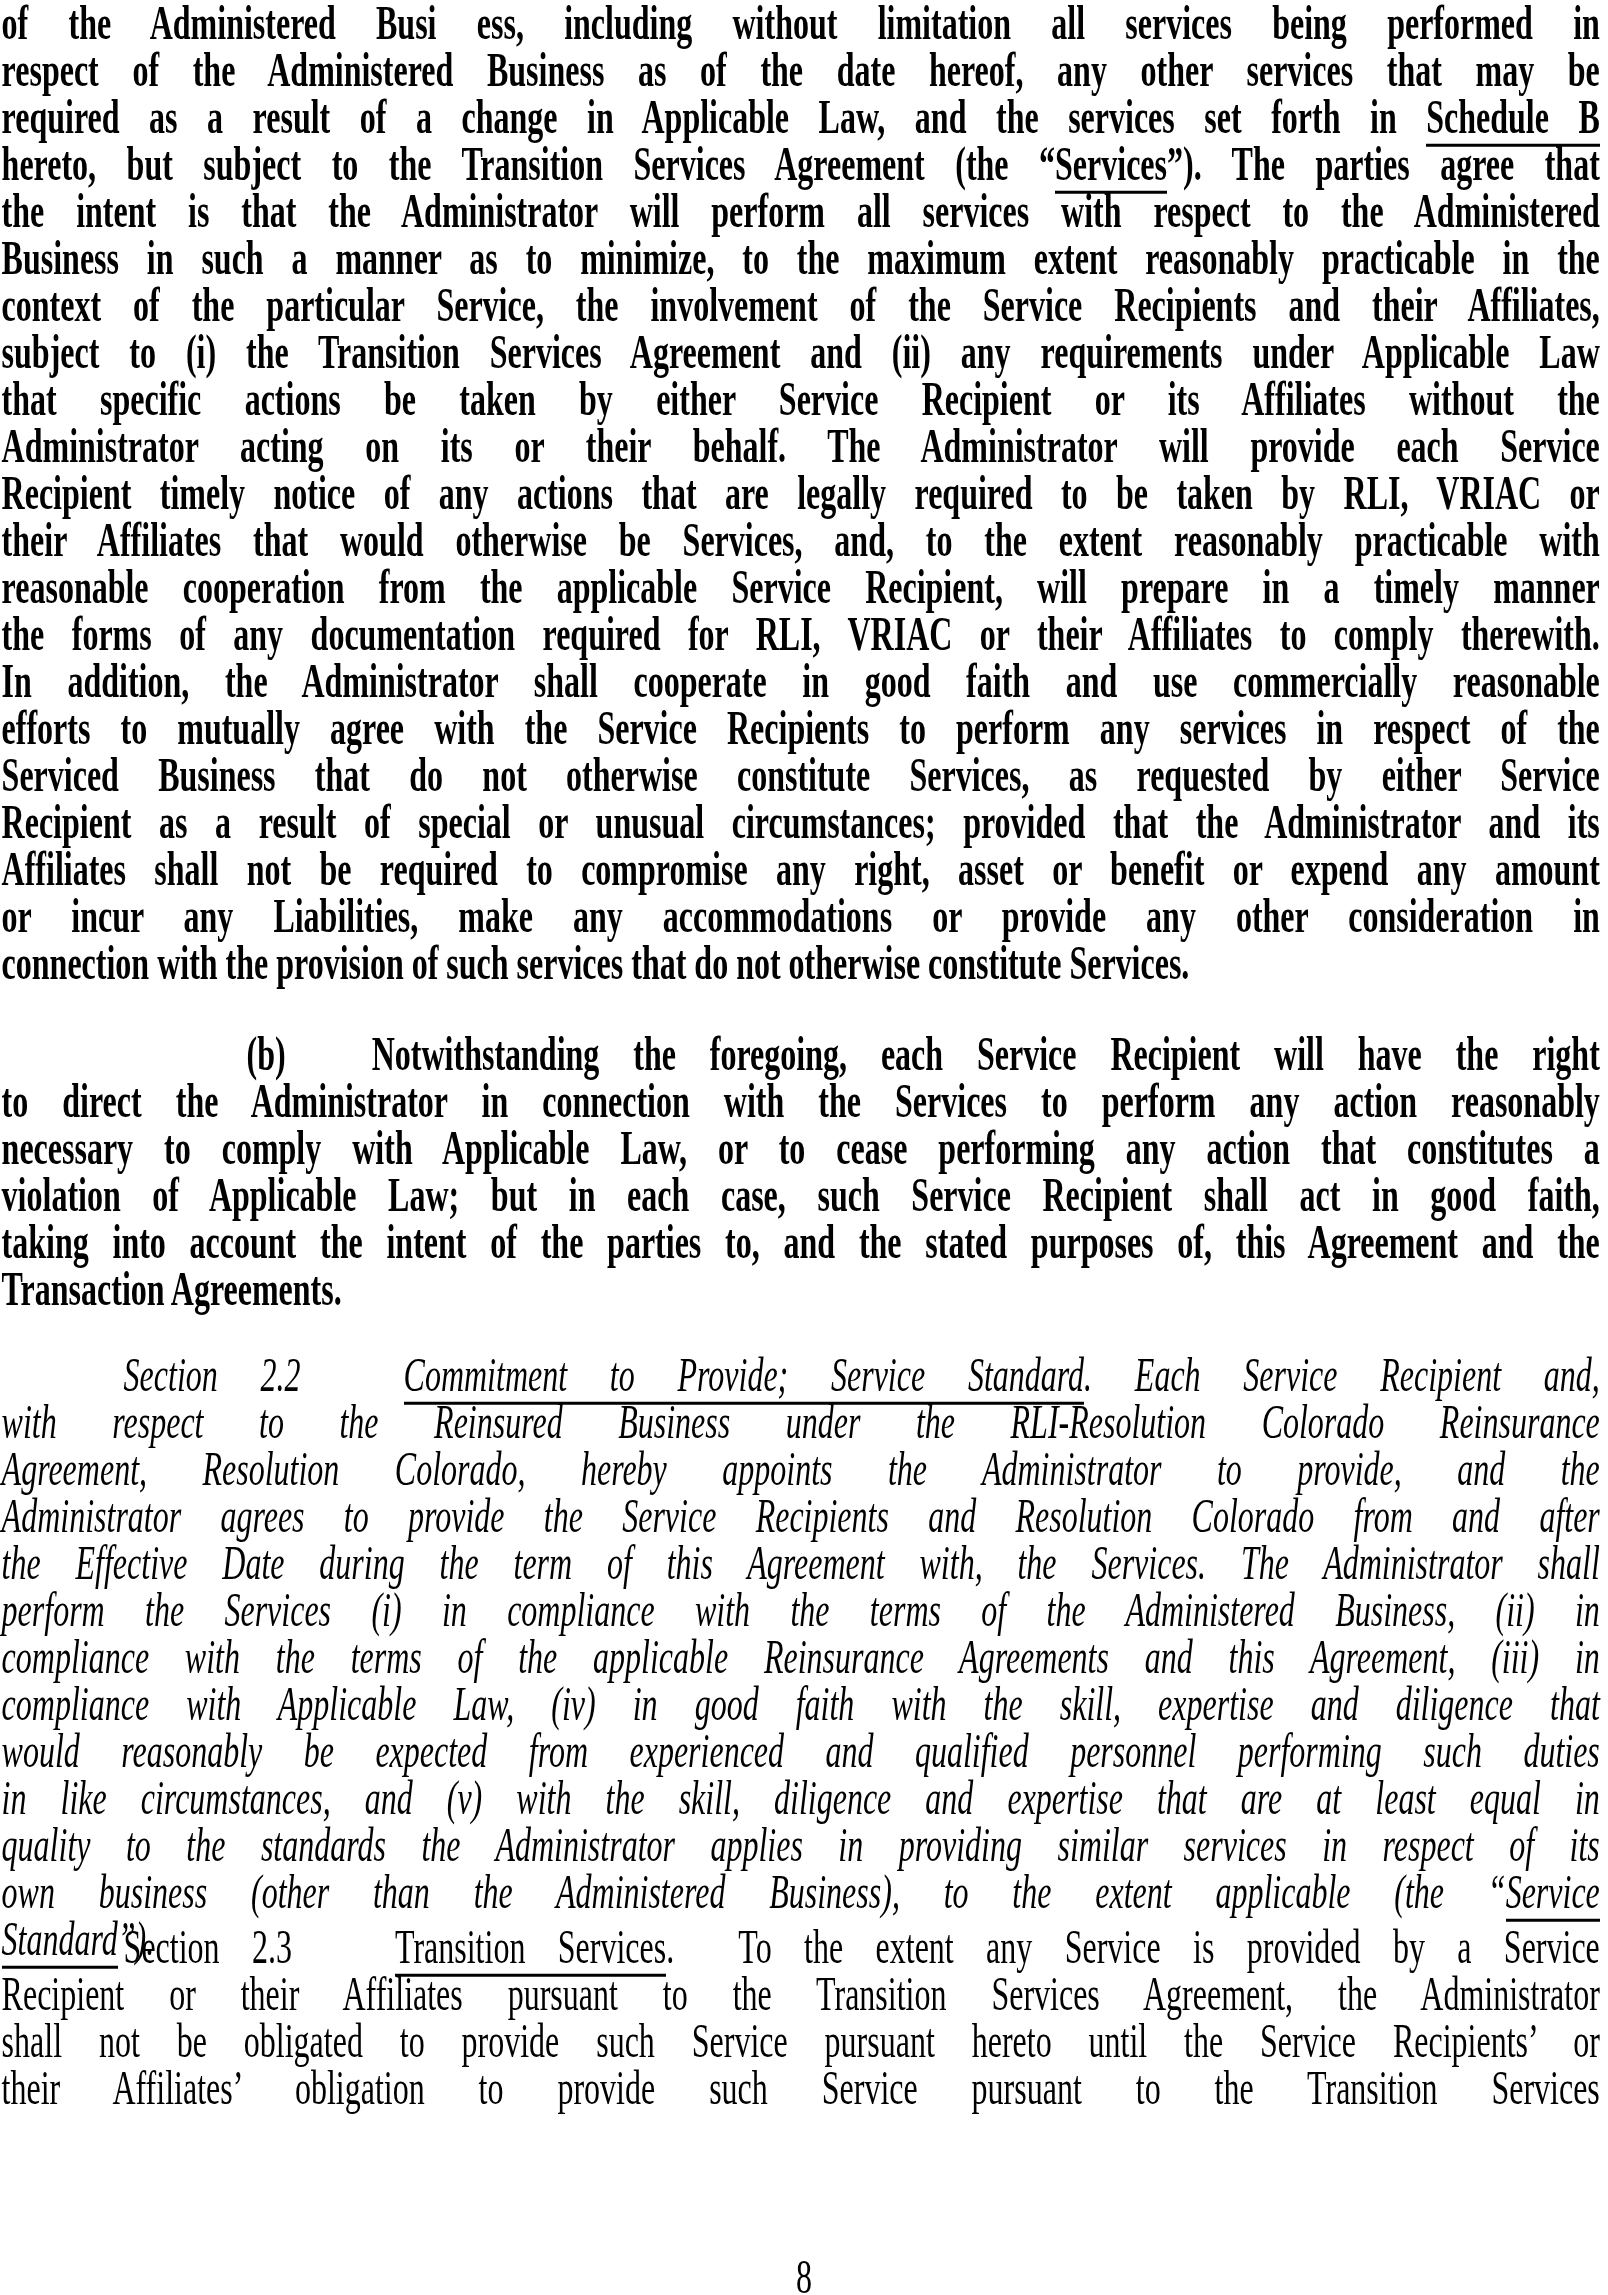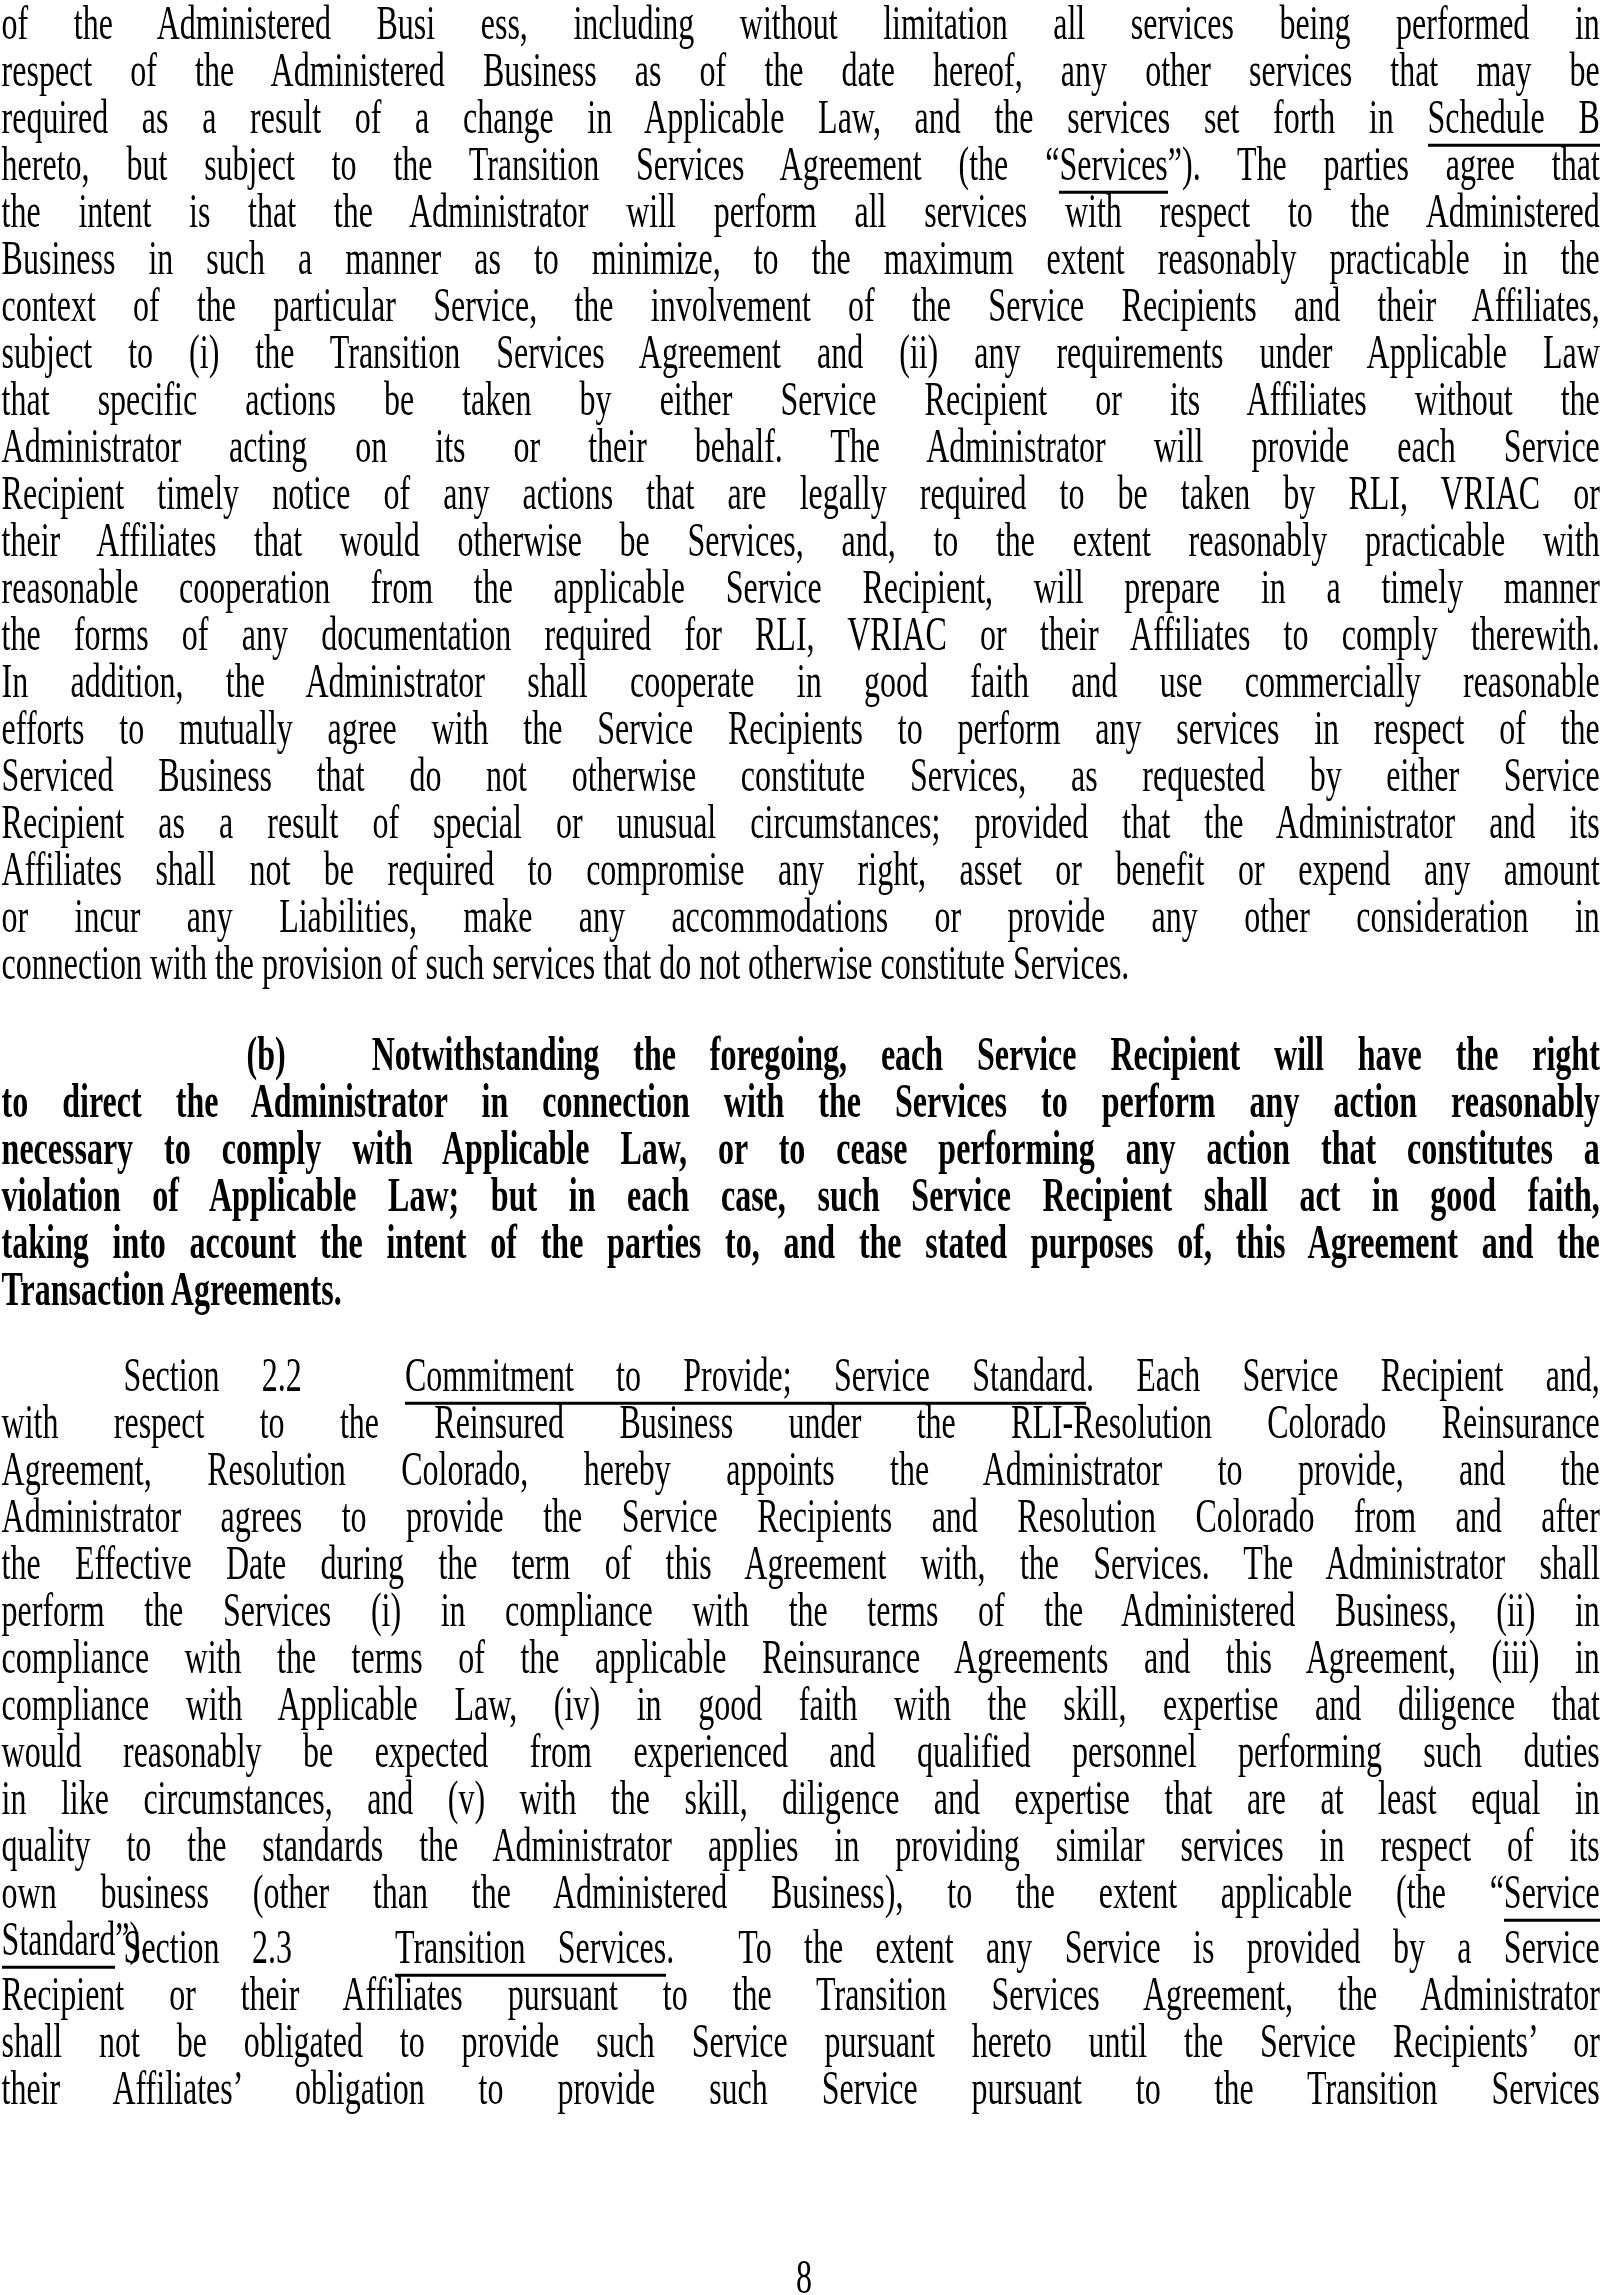--- a/index.html
+++ b/index.html
@@ -11,23 +11,23 @@
     color: #000000;
     font-family: "Liberation Serif", "DejaVu Serif", serif;
     font-size: 32px;
     overflow: hidden;
   }
   .para {
     position: absolute;
     left: 1.6px;
     right: 8.2px;
   }
-  [data-name="paragraph-continuation"] { top: 0px; }
+  [data-name="paragraph-continuation"] { top: 0px; font-weight: bold; }
   [data-name="paragraph-b"]            { top: 1031px; font-weight: bold; }
-  [data-name="section-2-2"]            { top: 1352px; }
+  [data-name="section-2-2"]            { top: 1352px; font-style: italic; }
   [data-name="section-2-3"]            { top: 1924px; }
   .line {
     height: 47px;
     line-height: 47px;
     text-align: left;
     transform: scaleY(1.5);
     white-space: nowrap;
   }
   .line.j {
     white-space: normal;

